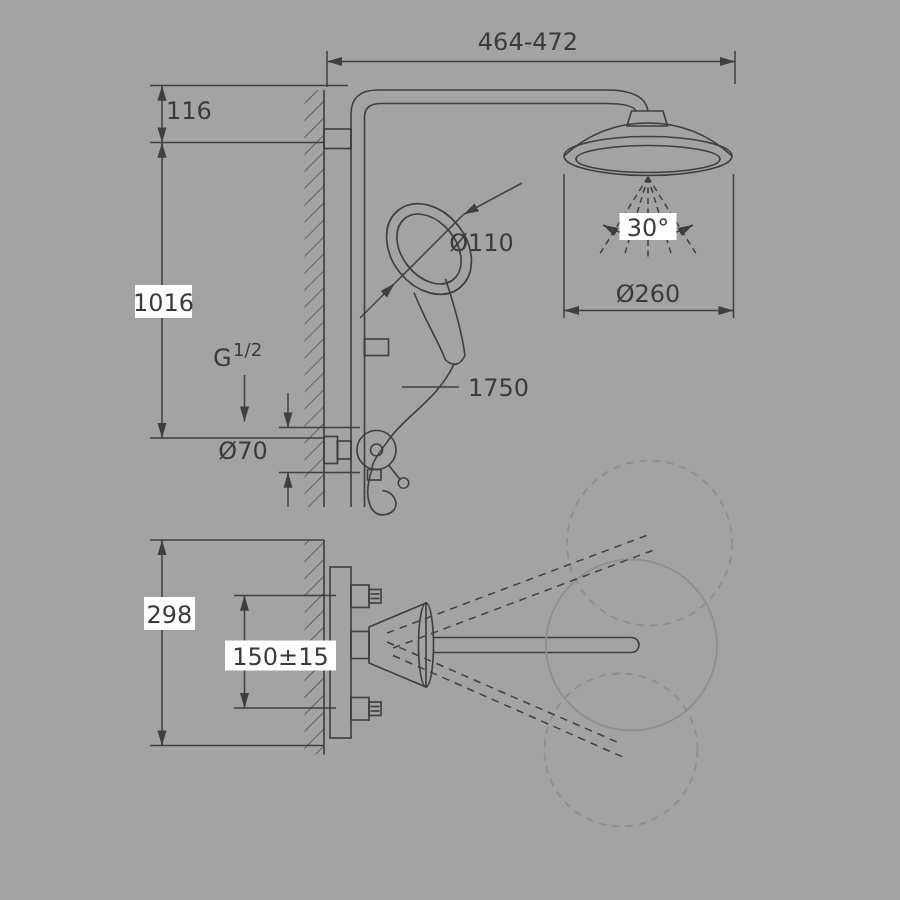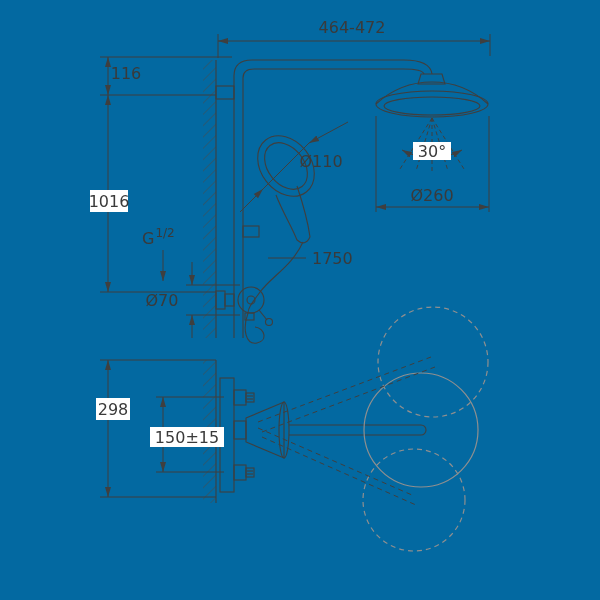--- a/index.html
+++ b/index.html
@@ -1,17 +1,17 @@
 <!DOCTYPE html>
 <html><head>
 <meta charset="utf-8">
 <style>
   html,body{margin:0;padding:0;background:#ffffff;}
   .stage{
-    width:600px;height:600px;position:relative;background:#0369a1;
+    width:600px;height:600px;position:relative;background:#a3a3a3;
     font-family:"DejaVu Sans", sans-serif;overflow:hidden;
   }
   svg{display:block;}
   .lbl{
     font-family:"DejaVu Sans", sans-serif;
     font-size:16px;
     fill:#3a3a3a;
   }
   .lbl-small{font-size:12px;}
   .ln{stroke:#3f3f3f;stroke-width:1.1;fill:none;}

